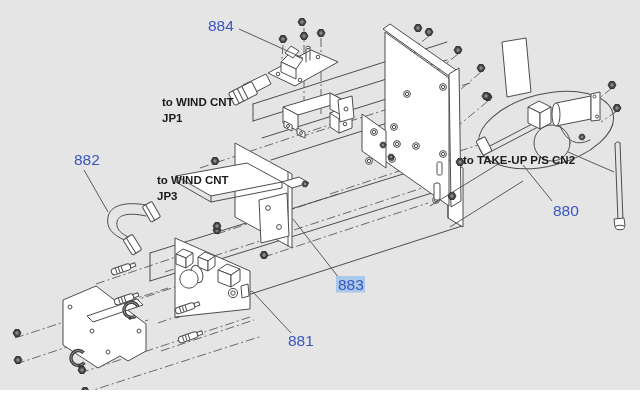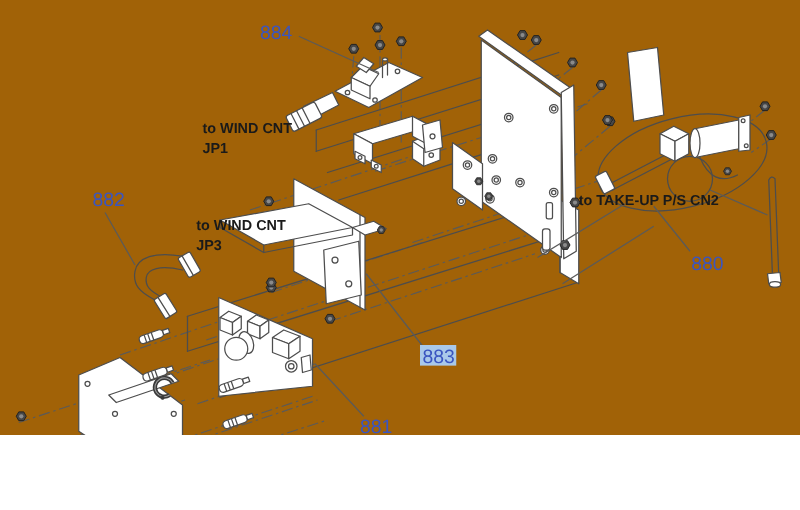--- a/index.html
+++ b/index.html
@@ -1,16 +1,16 @@
 <!DOCTYPE html>
 <html><head>
 <meta charset="utf-8">
 <style>
   html,body{margin:0;padding:0;background:#fff;}
-  #stage{width:640px;height:348px;position:relative;background:#a16207;overflow:hidden;}
+  #stage{width:640px;height:390px;position:relative;background:#e5e5e5;overflow:hidden;}
   svg{display:block;}
   svg text{font-family:"Liberation Sans","DejaVu Sans",sans-serif;}
   .ln{fill:none;stroke:#4d4d4d;stroke-width:1;stroke-linejoin:round;stroke-linecap:round;}
   .fw{fill:#ffffff;stroke:#4d4d4d;stroke-width:1;stroke-linejoin:round;}
   .axis{fill:none;stroke:#5a5a5a;stroke-width:0.9;stroke-dasharray:9 3 2 3;}
   .leader{fill:none;stroke:#5a5a5a;stroke-width:1;}
   .plabel{font-size:15.5px;}
   .ann{font-size:11.5px;font-weight:bold;}
 </style>
 </head>

